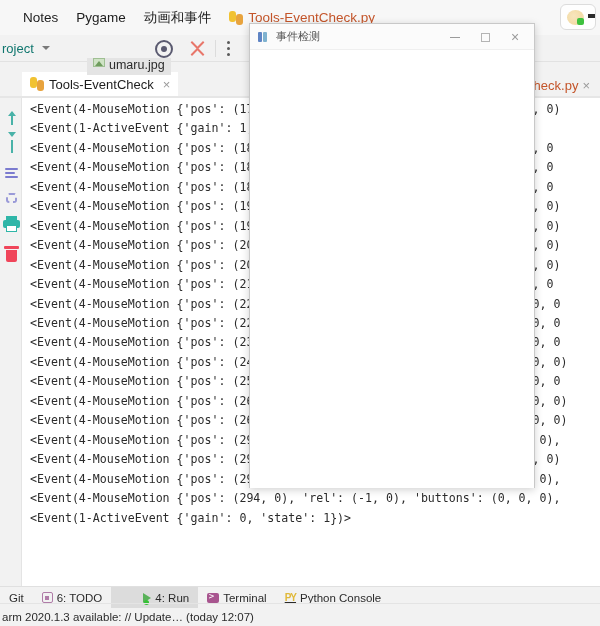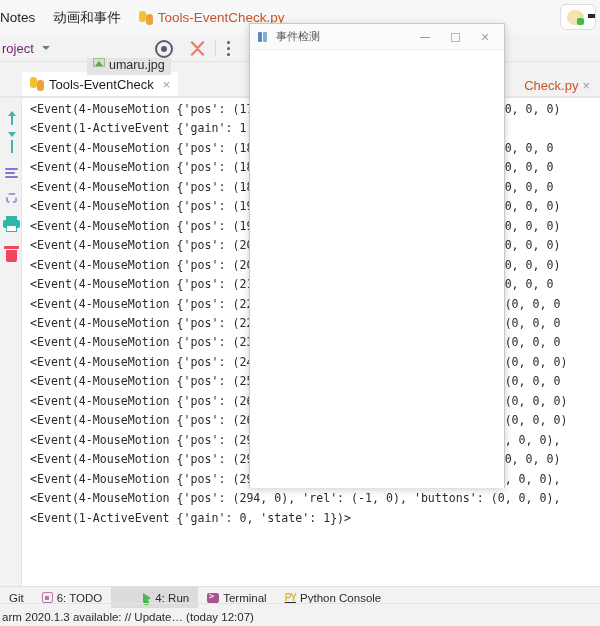--- a/index.html
+++ b/index.html
@@ -16,21 +16,21 @@
   #browser-tabs{
     position:absolute; left:0; top:0; width:600px; height:35px;
     background:#f7f7f7;
     display:flex; align-items:center;
   }
   .btab{
     display:flex; align-items:center; gap:5px;
     padding:0 9px; height:35px; white-space:nowrap;
     font-size:13.5px; color:#1d1d1d;
   }
-  .btab.first{ padding-left:0; }
+  .btab.first{ padding-left:23px; }
   .btab.active-py{ color:#c4552a; }
   .py-icon{
     width:14px;height:14px;position:relative;display:inline-block;flex:0 0 14px;
   }
   .py-icon:before,.py-icon:after{
     content:"";position:absolute;width:7px;height:11px;border-radius:3px;
   }
   .py-icon:before{ left:0;top:0;background:#f1c232; }
   .py-icon:after{ right:0;bottom:0;background:#e8a33d; }
   #top-right-chip{
@@ -50,21 +50,21 @@
     position:absolute;right:-2px;top:9px;width:9px;height:4px;background:#2a2a2a;
   }
 
   
   #ide-toolbar{
     position:absolute; left:0; top:35px; width:600px; height:27px;
     background:#f2f2f2; border-bottom:1px solid #e2e2e2;
     display:flex; align-items:center;
   }
   #project-label{
-    font-size:13px;color:#701a75; margin-left:2px;
+    font-size:13px;color:#0f766e; margin-left:2px;
   }
   .chev{
     width:0;height:0;border-left:4px solid transparent;border-right:4px solid transparent;
     border-top:4px solid #7a7a7a; margin-left:8px;
   }
   #target-icon{
     position:absolute;left:155px;top:5px;width:18px;height:18px;border-radius:50%;
     border:2px solid #5a5a70;
   }
   #target-icon:before{
@@ -151,21 +151,21 @@
     font-family:"DejaVu Sans Mono","Liberation Mono",monospace;
     font-size:11.6px; line-height:19.45px; color:#2b2b2b;
     white-space:pre;
   }
   #console-scroll-track{
     position:absolute;right:0;top:0;width:0px;height:488px;
   }
 
   
   #pygame-window{
-    position:absolute;left:249px;top:23px;width:256px;height:465px;
+    position:absolute;left:249px;top:23px;width:286px;height:465px;
     background:#ffffff;border:1px solid #c8c8c8;
     box-shadow:0 2px 8px rgba(0,0,0,0.18);
     z-index:50;
   }
   #pg-titlebar{
     position:absolute;left:0;top:0;width:100%;height:26px;background:#fbfbfb;
     border-bottom:1px solid #efefef;display:flex;align-items:center;
   }
   #pg-icon{
     width:12px;height:10px;margin-left:8px;position:relative;flex:0 0 12px;
@@ -211,20 +211,23 @@
   }
   #status-text{font-size:11.5px;color:#2b2b2b;padding-left:2px;}
   #status-underline{position:absolute;left:0;top:603px;width:600px;height:1px;background:#e4e4e4;}
 </style>
 </head>
 <body>
 
 <div id="browser-tabs">
   <div class="btab first">
     <span>Notes</span>
+  </div>
+  <div class="btab">
+    <span>Pygame</span>
   </div>
   <div class="btab">
     <span>动画和事件</span>
   </div>
   <div class="btab active-py">
     <span class="py-icon"></span>
     <span>Tools-EventCheck.py</span>
   </div>
 </div>
 

